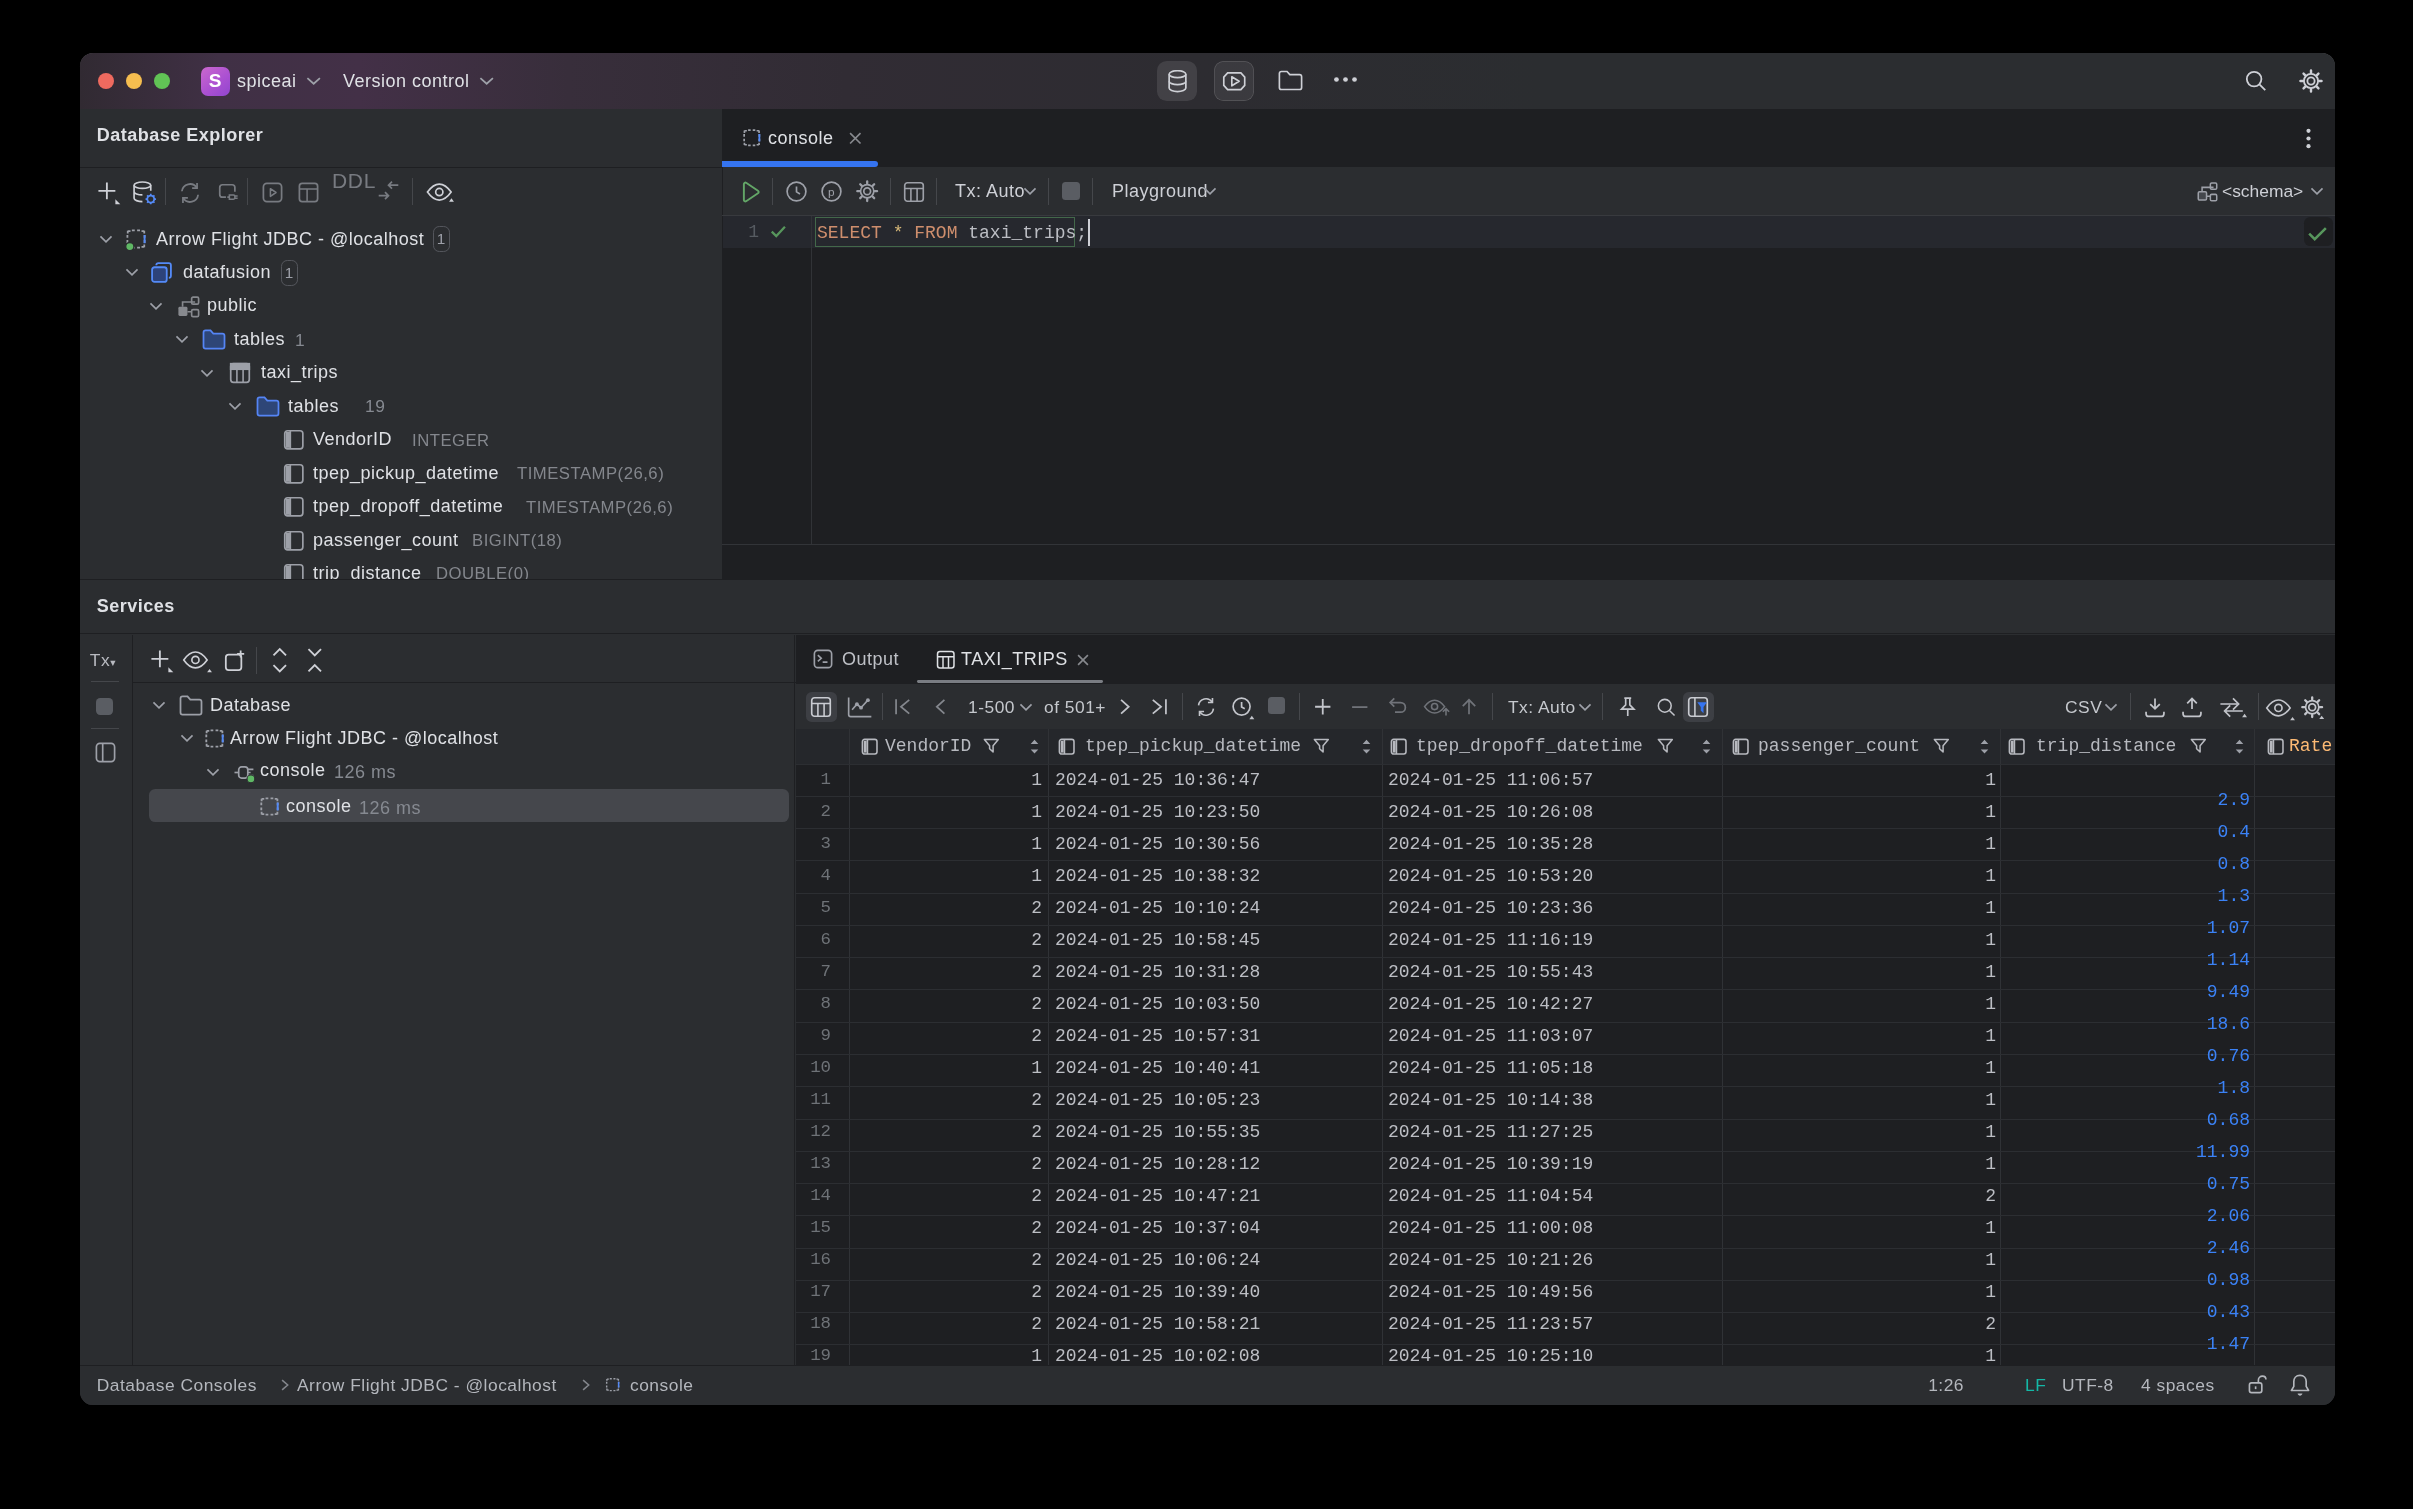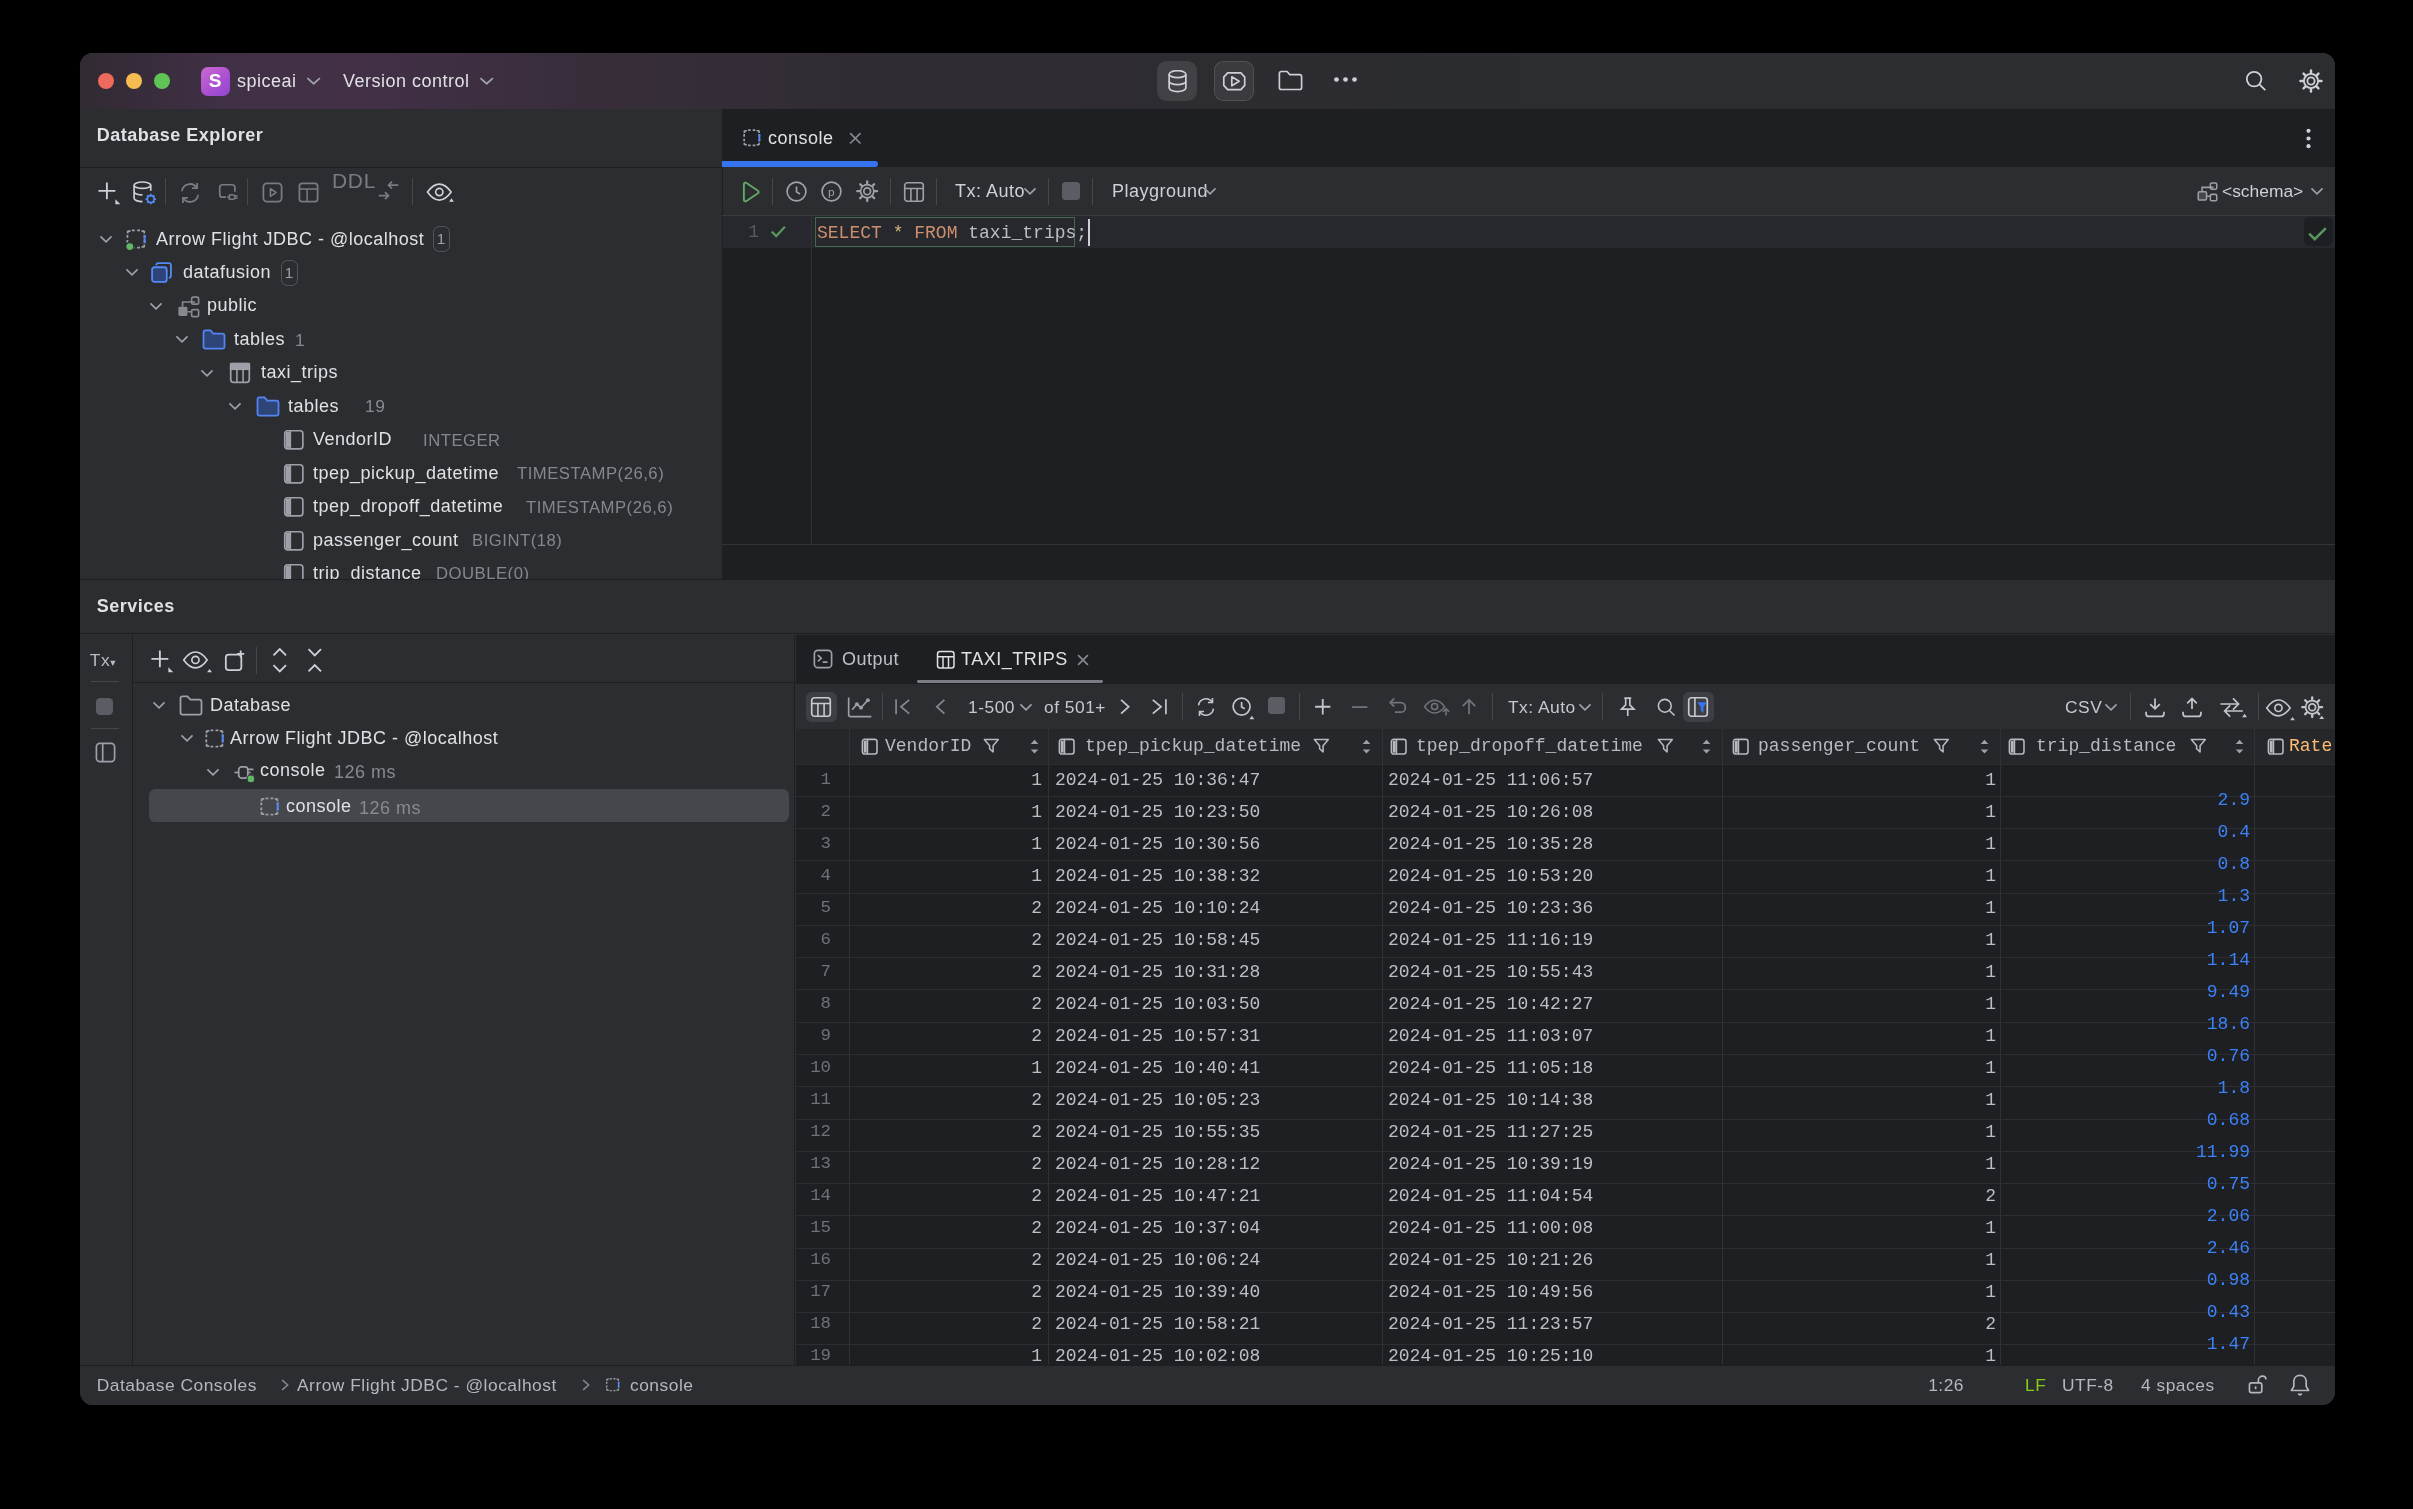--- a/index.html
+++ b/index.html
@@ -171,21 +171,21 @@
     </svg>
 <div class="abs txt" style="left:208px;top:343px;">tables</div>
 <div class="abs dim" style="left:285px;top:343px;font-size:17.4px;">19</div>
 
 <svg class="ic" style="left:203px;top:376px;" width="21.6" height="21.6" viewBox="0 0 31 31">
       <rect x="2.5" y="2.5" width="26" height="26" rx="4" fill="none" stroke="#9da0a8" stroke-width="2.4"></rect>
       <path d="M10.5 2.5 V28.5" stroke="#9da0a8" stroke-width="2.4"></path>
       <rect x="4" y="4" width="6" height="23" fill="#9da0a8"></rect>
     </svg>
 <div class="abs txt" style="left:233px;top:376px;">VendorID</div>
-<div class="abs" style="left:343px;top:378px;font-size:16.7px;color:#84878d;">INTEGER</div>
+<div class="abs" style="left:332px;top:378px;font-size:16.7px;color:#84878d;">INTEGER</div>
 
 <svg class="ic" style="left:203px;top:410px;" width="21.6" height="21.6" viewBox="0 0 31 31">
       <rect x="2.5" y="2.5" width="26" height="26" rx="4" fill="none" stroke="#9da0a8" stroke-width="2.4"></rect>
       <path d="M10.5 2.5 V28.5" stroke="#9da0a8" stroke-width="2.4"></path>
       <rect x="4" y="4" width="6" height="23" fill="#9da0a8"></rect>
     </svg>
 <div class="abs txt" style="left:233px;top:410px;">tpep_pickup_datetime</div>
 <div class="abs" style="left:437px;top:411px;font-size:16.7px;color:#84878d;">TIMESTAMP(26,6)</div>
 
 <svg class="ic" style="left:203px;top:443px;" width="21.6" height="21.6" viewBox="0 0 31 31">
@@ -729,21 +729,21 @@
 <svg class="ic" style="left:501px;top:1325px;" width="9.8" height="14" viewBox="0 0 14 20">
         <path d="M3 3 L11 10 L3 17" stroke="#84878d" stroke-width="2.2" fill="none"></path>
       </svg>
 <svg class="ic" style="left:525px;top:1324px;" width="15.3" height="15.3" viewBox="0 0 32 32">
   <path d="M10 3.5 H22 M10 28.5 H22 M3.5 10 V22 M28.5 10 V22" stroke="#9da0a8" stroke-width="3" stroke-dasharray="4.2 3.4"></path>
   <path d="M4 4.5 L8 4.5 M4 4 L4 8 M28 4.5 L24 4.5 M28 4 L28 8 M28 28 L28 24 M28 27.5 L24 27.5 M4 28 L4 24 M4 27.5 L8 27.5" stroke="#9da0a8" stroke-width="3"></path>
   <path d="M28.5 10 V22" stroke="#548af7" stroke-width="3.2"></path>
 </svg>
 <div class="abs" style="left:550px;top:1322px;font-size:17.4px;color:#b4b7bd;">console</div>
 <div class="abs" style="left:1814px;top:1322px;width:70px;text-align:right;font-size:17.4px;color:#b4b7bd;">1:26</div>
-<div class="abs" style="left:1945px;top:1322px;font-size:17.4px;color:#84cc16;">LF</div>
+<div class="abs" style="left:1945px;top:1322px;font-size:17.4px;color:#14b8a6;">LF</div>
 <div class="abs" style="left:1982px;top:1322px;font-size:17.4px;color:#b4b7bd;">UTF-8</div>
 <div class="abs" style="left:2061px;top:1322px;font-size:17.4px;color:#b4b7bd;">4 spaces</div>
 <svg class="ic" style="left:2166px;top:1321px;" width="22" height="22" viewBox="0 0 32 32">
   <rect x="5" y="13" width="18" height="14" rx="3" fill="none" stroke="#b4b7bd" stroke-width="2.4"></rect>
   <path d="M18 13 V9 C18 5.7 20.7 3 24 3 C27.3 3 29 5 29 8" fill="none" stroke="#b4b7bd" stroke-width="2.4"></path>
   <path d="M14 18 V22" stroke="#b4b7bd" stroke-width="2.4"></path>
 </svg>
 <svg class="ic" style="left:2209px;top:1320px;" width="22" height="24" viewBox="0 0 32 34">
   <path d="M16 3 C10 3 7 7.5 7 12 V19 L3.5 25 H28.5 L25 19 V12 C25 7.5 22 3 16 3 Z" fill="none" stroke="#b4b7bd" stroke-width="2.4" stroke-linejoin="round"></path>
   <path d="M12.5 29.5 C13 31.5 14.3 32.5 16 32.5 C17.7 32.5 19 31.5 19.5 29.5 Z" fill="#b4b7bd"></path>

